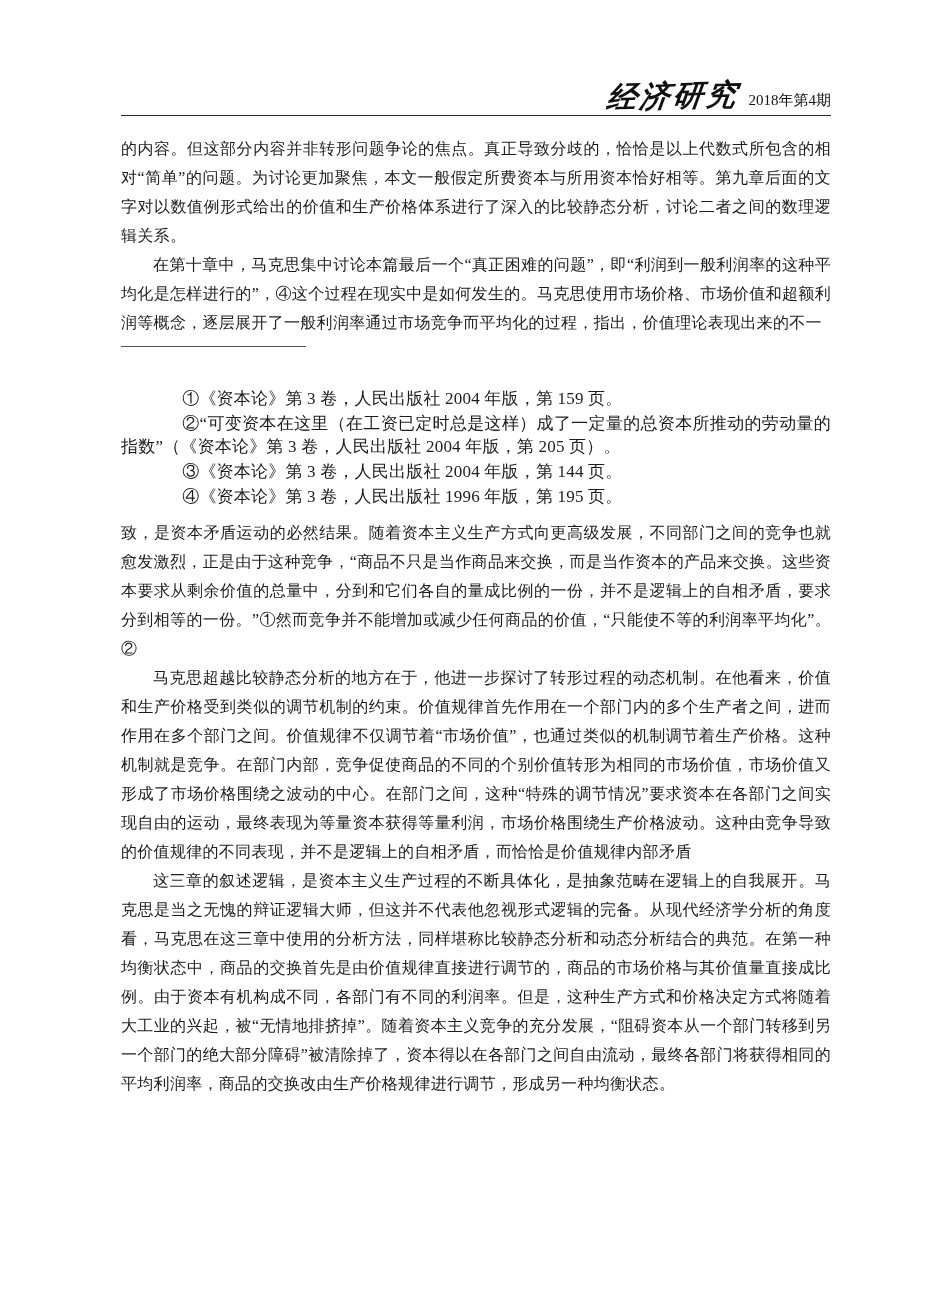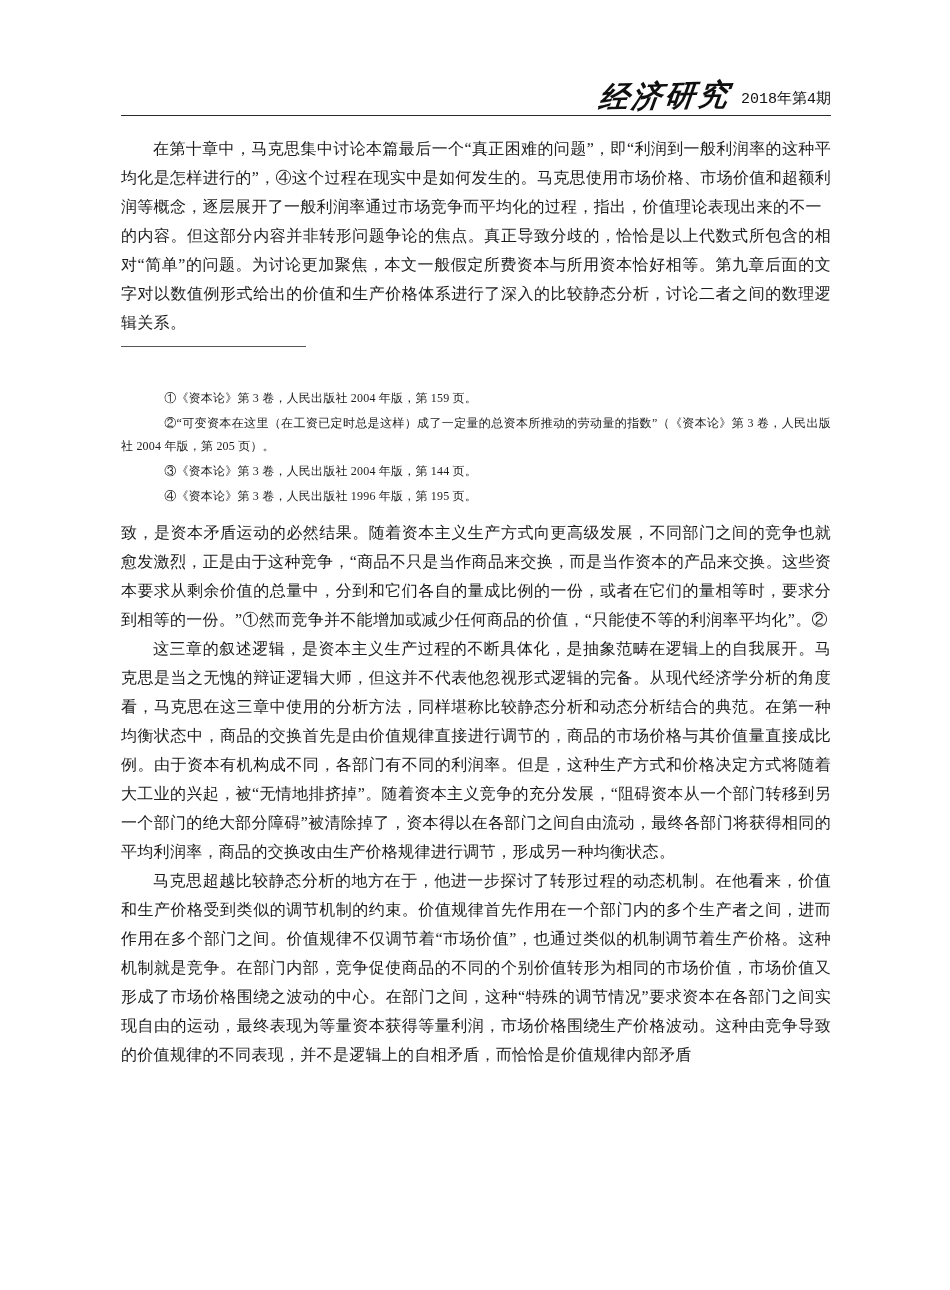--- a/index.html
+++ b/index.html
@@ -38,21 +38,20 @@
     transform: skewX(-8deg) rotate(-1.5deg);
     line-height: 1;
     color: #101010;
   }
   .issue {
     font-size: 15px;
     line-height: 1.2;
     padding-bottom: 2px;
     color: #111;
     white-space: nowrap;
-    font-family: Liberation Mono, monospace;
   }
   .content {
     position: absolute;
     left: 121px;
     top: 134px;
     width: 710px;
     font-size: 16px;
     line-height: 29px;
     text-align: justify;
     letter-spacing: 0.3px;
@@ -60,21 +59,21 @@
   .body-para { text-align: justify; }
   .indent { text-indent: 2em; }
   .fn-sep {
     width: 185px;
     height: 0;
     border-top: 1px solid #555;
     margin-top: 9px;
   }
   .footnotes {
     margin-top: 40px;
-    font-size: 12px;
+    font-size: 17px;
     line-height: 23px;
     letter-spacing: 0.2px;
   }
   .footnotes p {
     text-indent: 3.6em;
     text-align: justify;
     margin-bottom: 2px;
   }
   .bottom { margin-top: 10px; }
 </style>
@@ -83,33 +82,33 @@
 
 <div class="page">
 
   <header class="header">
     <span class="logo">经济研究</span>
     <span class="issue">2018年第4期</span>
   </header>
 
   <main class="content">
 
+    <p class="body-para">的内容。但这部分内容并非转形问题争论的焦点。真正导致分歧的，恰恰是以上代数式所包含的相对“简单”的问题。为讨论更加聚焦，本文一般假定所费资本与所用资本恰好相等。第九章后面的文字对以数值例形式给出的价值和生产价格体系进行了深入的比较静态分析，讨论二者之间的数理逻辑关系。</p>
     <p class="body-para indent">在第十章中，马克思集中讨论本篇最后一个“真正困难的问题”，即“利润到一般利润率的这种平均化是怎样进行的”，④这个过程在现实中是如何发生的。马克思使用市场价格、市场价值和超额利润等概念，逐层展开了一般利润率通过市场竞争而平均化的过程，指出，价值理论表现出来的不一</p>
-    <p class="body-para">的内容。但这部分内容并非转形问题争论的焦点。真正导致分歧的，恰恰是以上代数式所包含的相对“简单”的问题。为讨论更加聚焦，本文一般假定所费资本与所用资本恰好相等。第九章后面的文字对以数值例形式给出的价值和生产价格体系进行了深入的比较静态分析，讨论二者之间的数理逻辑关系。</p>
 
     <div class="fn-sep"></div>
 
     <section class="footnotes">
       <p>①《资本论》第 3 卷，人民出版社 2004 年版，第 159 页。</p>
       <p>②“可变资本在这里（在工资已定时总是这样）成了一定量的总资本所推动的劳动量的指数”（《资本论》第 3 卷，人民出版社 2004 年版，第 205 页）。</p>
       <p>③《资本论》第 3 卷，人民出版社 2004 年版，第 144 页。</p>
       <p>④《资本论》第 3 卷，人民出版社 1996 年版，第 195 页。</p>
     </section>
 
     <div class="bottom">
-      <p class="body-para">致，是资本矛盾运动的必然结果。随着资本主义生产方式向更高级发展，不同部门之间的竞争也就愈发激烈，正是由于这种竞争，“商品不只是当作商品来交换，而是当作资本的产品来交换。这些资本要求从剩余价值的总量中，分到和它们各自的量成比例的一份，或者在它们的量相等时，要求分到相等的一份。”①然而竞争并不能增加或减少任何商品的价值，“只能使不等的利润率平均化”。②</p>
+      <p class="body-para">致，是资本矛盾运动的必然结果。随着资本主义生产方式向更高级发展，不同部门之间的竞争也就愈发激烈，正是由于这种竞争，“商品不只是当作商品来交换，而是当作资本的产品来交换。这些资本要求从剩余价值的总量中，分到和它们各自的量成比例的一份，并不是逻辑上的自相矛盾，要求分到相等的一份。”①然而竞争并不能增加或减少任何商品的价值，“只能使不等的利润率平均化”。②</p>
+      <p class="body-para indent">马克思超越比较静态分析的地方在于，他进一步探讨了转形过程的动态机制。在他看来，价值和生产价格受到类似的调节机制的约束。价值规律首先作用在一个部门内的多个生产者之间，进而作用在多个部门之间。价值规律不仅调节着“市场价值”，也通过类似的机制调节着生产价格。这种机制就是竞争。在部门内部，竞争促使商品的不同的个别价值转形为相同的市场价值，市场价值又形成了市场价格围绕之波动的中心。在部门之间，这种“特殊的调节情况”要求资本在各部门之间实现自由的运动，最终表现为等量资本获得等量利润，市场价格围绕生产价格波动。这种由竞争导致的价值规律的不同表现，并不是逻辑上的自相矛盾，而恰恰是价值规律内部矛盾</p>
       <p class="body-para indent">这三章的叙述逻辑，是资本主义生产过程的不断具体化，是抽象范畴在逻辑上的自我展开。马克思是当之无愧的辩证逻辑大师，但这并不代表他忽视形式逻辑的完备。从现代经济学分析的角度看，马克思在这三章中使用的分析方法，同样堪称比较静态分析和动态分析结合的典范。在第一种均衡状态中，商品的交换首先是由价值规律直接进行调节的，商品的市场价格与其价值量直接成比例。由于资本有机构成不同，各部门有不同的利润率。但是，这种生产方式和价格决定方式将随着大工业的兴起，被“无情地排挤掉”。随着资本主义竞争的充分发展，“阻碍资本从一个部门转移到另一个部门的绝大部分障碍”被清除掉了，资本得以在各部门之间自由流动，最终各部门将获得相同的平均利润率，商品的交换改由生产价格规律进行调节，形成另一种均衡状态。</p>
-      <p class="body-para indent">马克思超越比较静态分析的地方在于，他进一步探讨了转形过程的动态机制。在他看来，价值和生产价格受到类似的调节机制的约束。价值规律首先作用在一个部门内的多个生产者之间，进而作用在多个部门之间。价值规律不仅调节着“市场价值”，也通过类似的机制调节着生产价格。这种机制就是竞争。在部门内部，竞争促使商品的不同的个别价值转形为相同的市场价值，市场价值又形成了市场价格围绕之波动的中心。在部门之间，这种“特殊的调节情况”要求资本在各部门之间实现自由的运动，最终表现为等量资本获得等量利润，市场价格围绕生产价格波动。这种由竞争导致的价值规律的不同表现，并不是逻辑上的自相矛盾，而恰恰是价值规律内部矛盾</p>
     </div>
 
   </main>
 
 </div>
 
 </body></html>

